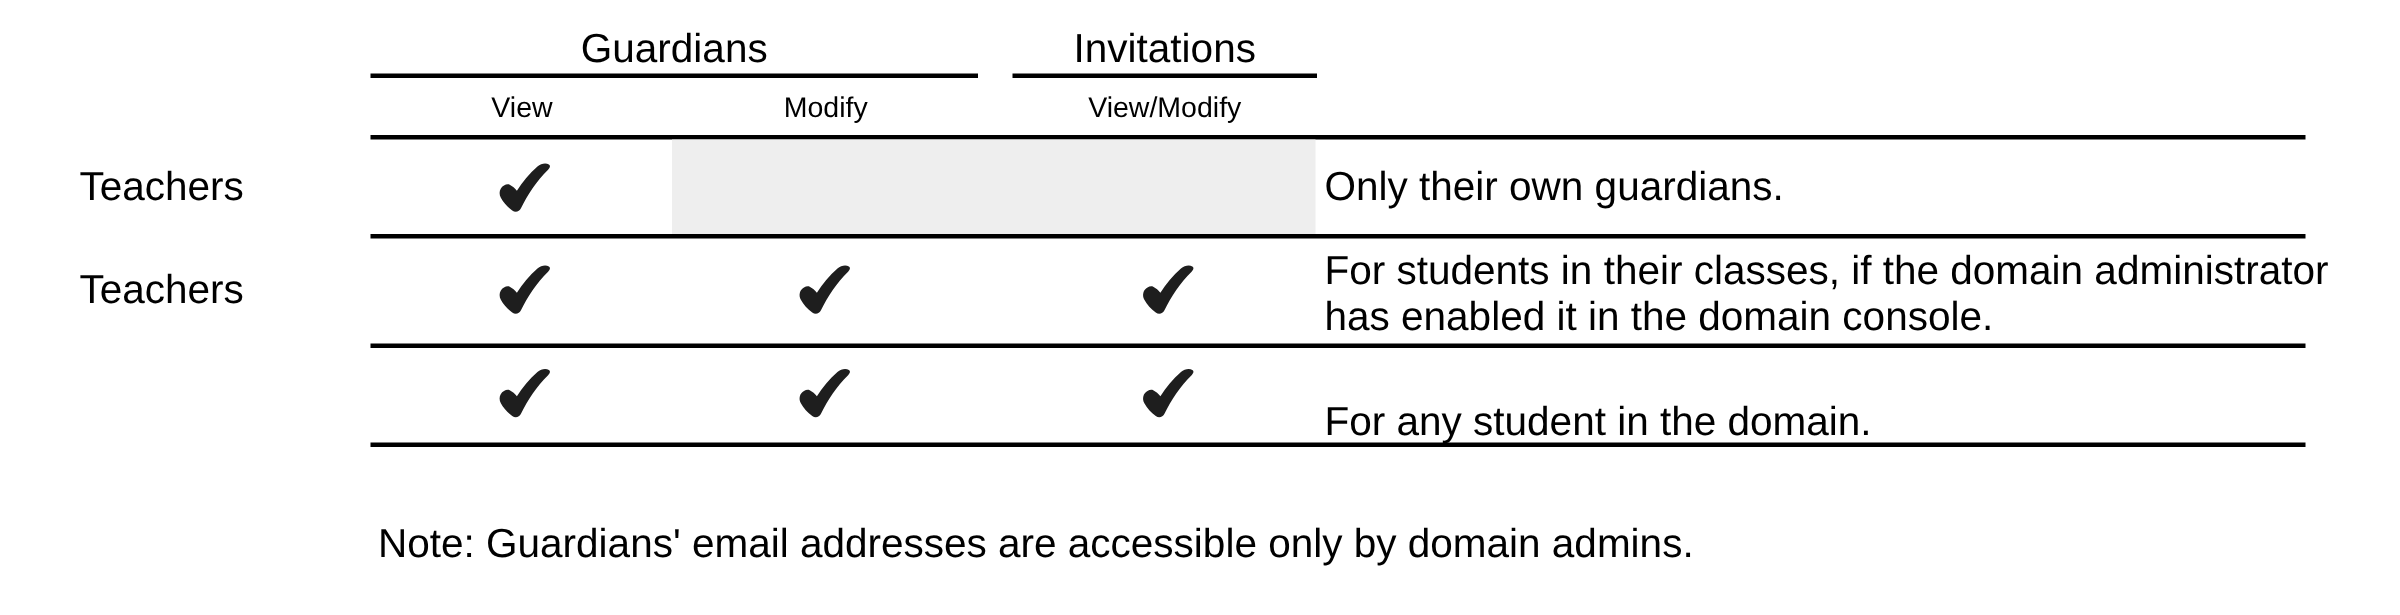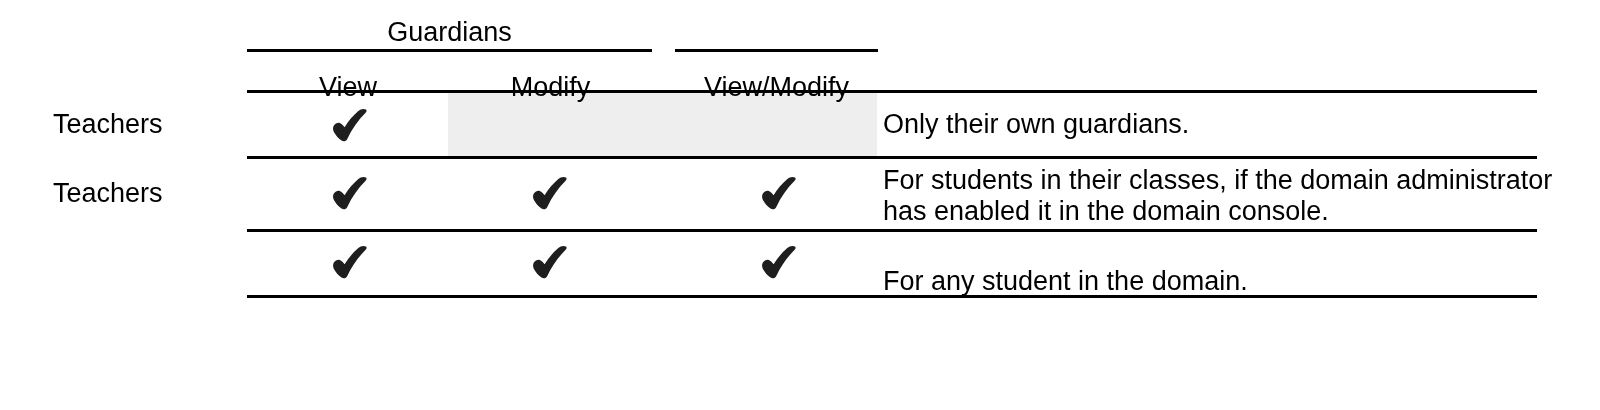--- a/index.html
+++ b/index.html
@@ -19,21 +19,21 @@
     font-family:"Liberation Sans","DejaVu Sans",sans-serif;
     color:var(--text);
     overflow:hidden;
     padding-left:35px;
   }
   .rule{position:absolute;height:3px;background:var(--rule);}
   .cell-shade{position:absolute;left:448px;top:93px;width:429px;height:63px;background:var(--disabled_cell);}
   .group-header{position:absolute;top:16px;height:32px;line-height:32px;font-size:27px;text-align:center;}
   .group-guardians{left:247px;width:405px;}
   .group-invitations{left:675px;width:203px;}
-  .sub-header{position:absolute;top:71px;height:32px;line-height:32px;font-size:27px;text-align:center;}
+  .sub-header{position:absolute;top:57px;height:32px;line-height:32px;font-size:19px;text-align:center;}
   .sub-view{left:247px;width:202px;}
   .sub-modify{left:449px;width:203px;}
   .sub-viewmodify{left:675px;width:203px;text-align:center;}
   .row-label{position:absolute;left:53px;height:32px;line-height:32px;font-size:27px;white-space:nowrap;}
   .row-label.r0{top:108px;}
   .row-label.r1{top:177px;}
   .row-label.r2{top:246px;}
   .check{position:absolute;width:40px;height:36px;color:var(--checkmark);}
   .check svg{display:block;width:100%;height:100%;}
   .col-view{left:328px;}
@@ -56,20 +56,21 @@
   <div class="rule" style="left:247px;top:49px;width:405px;"></div>
   <div class="rule" style="left:675px;top:49px;width:203px;"></div>
   <div class="rule" style="left:247px;top:90px;width:1290px;"></div>
   <div class="rule" style="left:247px;top:156px;width:1290px;"></div>
   <div class="rule" style="left:247px;top:229px;width:1290px;"></div>
   <div class="rule" style="left:247px;top:295px;width:1290px;"></div>
 
   <div class="cell-shade"></div>
 
   <div class="group-header group-guardians">Guardians</div>
+  <div class="group-header group-invitations">Invitations</div>
 
   <div class="sub-header sub-view">View</div>
   <div class="sub-header sub-modify">Modify</div>
   <div class="sub-header sub-viewmodify">View/Modify</div>
 
   <div class="row-label r0">Teachers</div>
   <div class="row-label r1">Teachers</div>
 
   <div class="check col-view ry0">
     <svg viewBox="0 0 40 36" aria-hidden="true">
@@ -113,14 +114,15 @@
     <div>Only their own guardians.</div>
   </div>
   <div class="note n1">
     <div>For students in their classes, if the domain administrator</div>
     <div>has enabled it in the domain console.</div>
   </div>
   <div class="note n2">
     <div>For any student in the domain.</div>
   </div>
 
+  <div class="footnote">Note: Guardians' email addresses are accessible only by domain admins.</div>
 
 </div>
 
 </body></html>

